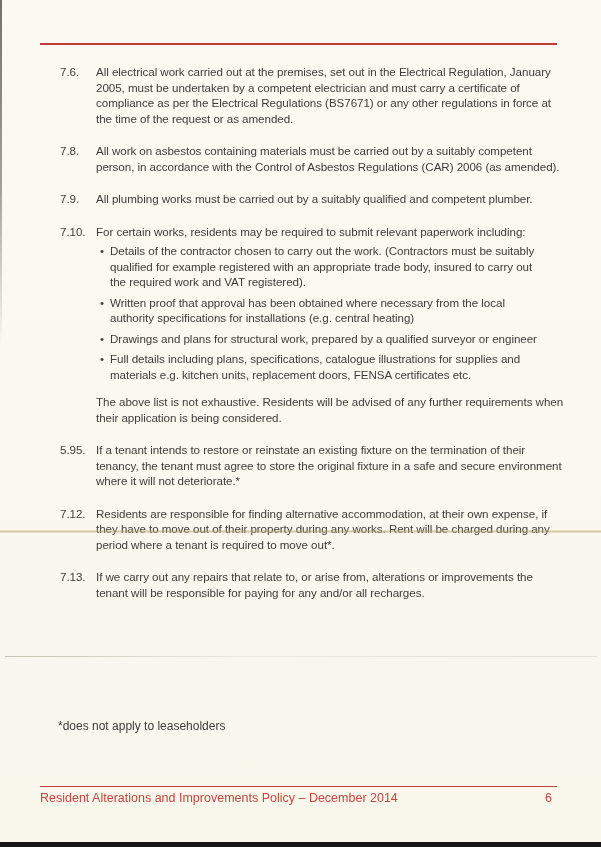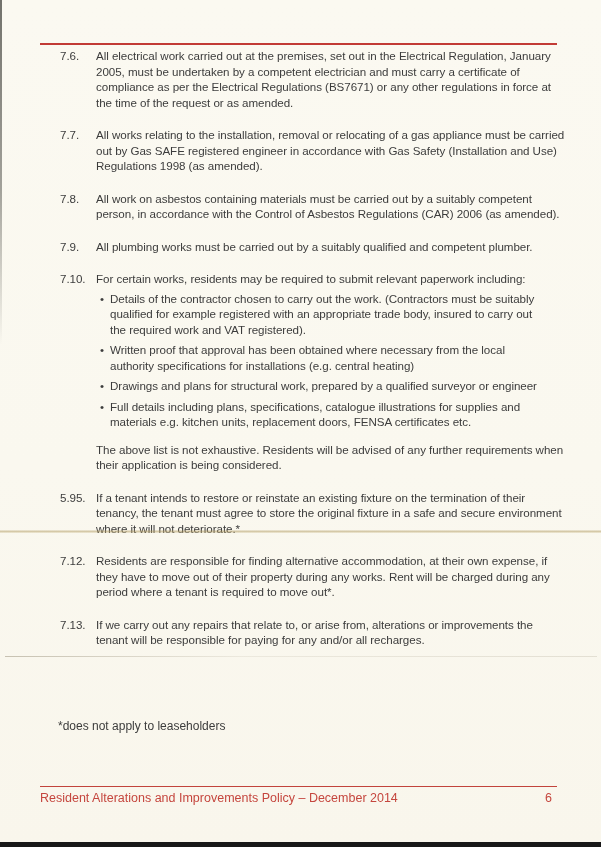--- a/index.html
+++ b/index.html
@@ -37,21 +37,21 @@
     position: absolute; left: 40px; top: 43px; width: 517px; height: 2px;
     background: #c23b36;
   }
   .rule-footer {
     position: absolute; left: 40px; top: 786px; width: 517px; height: 1px;
     background: #c2443c;
   }
 
   
   .content {
-    position: absolute; left: 60px; top: 48px; width: 510px;
+    position: absolute; left: 60px; top: 64px; width: 510px;
     font-size: 11.6px; line-height: 15.5px; letter-spacing: -0.05px;
   }
   .para { display: flex; margin: 0 0 17px 0; }
   .para .num { flex: 0 0 36px; width: 36px; }
   .para .ptext { width: 470px; }
 
   .bullets {
     list-style: none; margin: -13px 0 12px 0; padding: 0 0 0 50px;
     width: 440px;
   }
@@ -83,24 +83,20 @@
   <div class="scan-edge-left"></div>
   <div class="rule-top"></div>
 
   <main class="content">
 
     <div class="para">
       <span class="num">7.6.</span>
       <span class="ptext">All electrical work carried out at the premises, set out in the Electrical Regulation, January 2005, must be undertaken by a competent electrician and must carry a certificate of compliance as per the Electrical Regulations (BS7671) or any other regulations in force at the time of the request or as amended.</span>
     </div>
 
-    <div class="para">
-      <span class="num">7.7.</span>
-      <span class="ptext">All works relating to the installation, removal or relocating of a gas appliance must be carried out by Gas SAFE registered engineer in accordance with Gas Safety (Installation and Use) Regulations 1998 (as amended).</span>
-    </div>
 
     <div class="para">
       <span class="num">7.8.</span>
       <span class="ptext">All work on asbestos containing materials must be carried out by a suitably competent person, in accordance with the Control of Asbestos Regulations (CAR) 2006 (as amended).</span>
     </div>
 
     <div class="para">
       <span class="num">7.9.</span>
       <span class="ptext">All plumbing works must be carried out by a suitably qualified and competent plumber.</span>
     </div>

